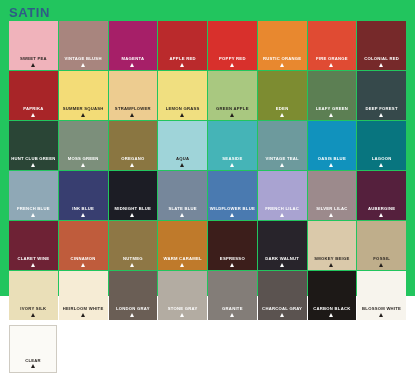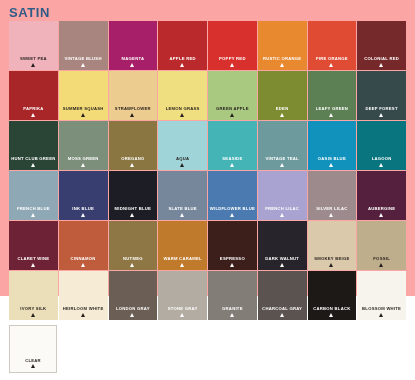--- a/index.html
+++ b/index.html
@@ -10,21 +10,21 @@
   body {
     width: 415px;
     height: 380px;
     font-family: "Liberation Sans", sans-serif;
     overflow: hidden;
   }
   #page {
     position: relative;
     width: 415px;
     height: 296px;
-    background: #fca5a5;
+    background: #22c55e;
     box-sizing: border-box;
     text-decoration: underline;
   }
   #title {
     position: absolute;
     left: 9px;
     top: 5px;
     font-family: "Liberation Sans", sans-serif;
     font-size: 13px;
     font-weight: bold;

